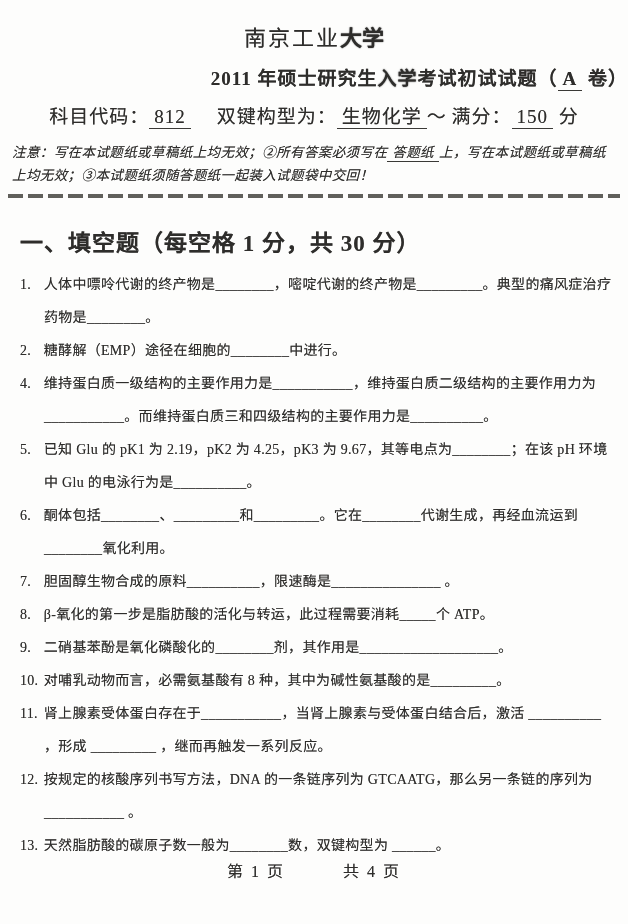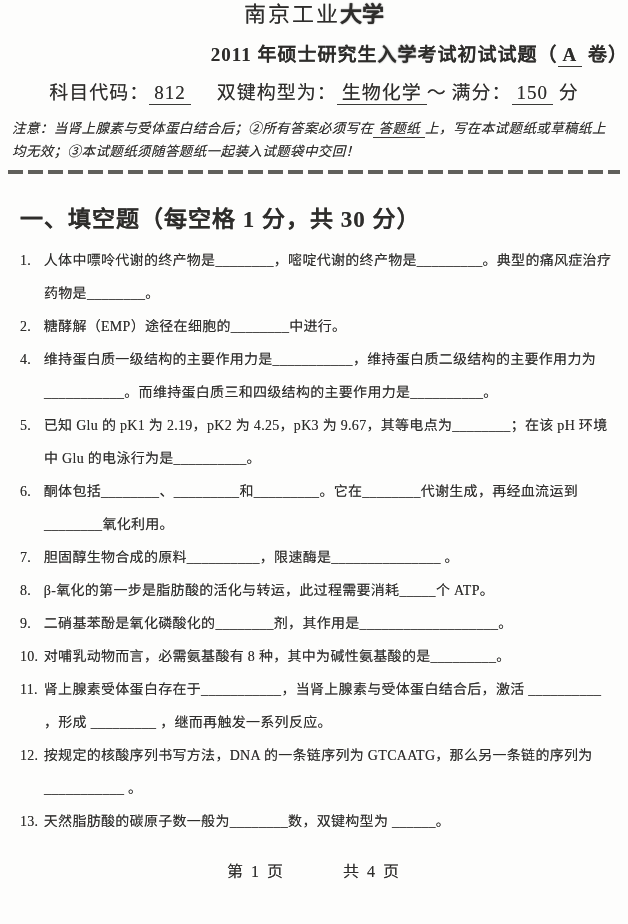--- a/index.html
+++ b/index.html
@@ -6,21 +6,21 @@
   .page {
     position: relative;
     width: 628px;
     height: 924px;
     margin: 0 auto;
     background: #fdfdfc;
     color: #2e2d2b;
     font-family: "Liberation Serif", "DejaVu Serif", serif;
     overflow: hidden;
     box-sizing: border-box;
-    padding-top: 0;
+    padding-top: 24px;
     text-shadow: 0 0 0.4px rgba(40,40,40,0.55);
   }
   .uni-title {
     text-align: center;
     font-size: 22px;
     letter-spacing: 2px;
     line-height: 30px;
     margin: 0 0 12px 0;
     font-weight: 500;
   }
@@ -101,21 +101,21 @@
 <body>
 
 <div class="page">
 
   <h1 class="uni-title"><span>南京工业</span><span class="stamp">大学</span></h1>
 
   <h2 class="exam-title"><span>2011 年硕士研究生</span><span class="stamp">入学</span><span>考试初试试题（</span><span class="u">A</span><span> 卷）</span></h2>
 
   <div class="subject-line"><span>科目代码：</span><span class="u">812</span><span class="gap"></span><span>双键构型为：</span><span class="u">生物化学</span><span class="hand-mark">〜</span> <span>满分：</span><span class="u">150</span> <span>分</span></div>
 
-  <p class="notice"><span>注意：当肾上腺素与受体蛋白结合后；②所有答案必须写在</span><span class="u">答题纸</span><span>上，写在本试题纸或草稿纸上均无效；③本试题纸须随答题纸一起装入试题袋中交回！</span></p>
+  <p class="notice"><span>注意：写在本试题纸或草稿纸上均无效；②所有答案必须写在</span><span class="u">答题纸</span><span>上，写在本试题纸或草稿纸上均无效；③本试题纸须随答题纸一起装入试题袋中交回！</span></p>
 
   <div class="separator"></div>
 
   <div class="section-title">一、填空题（每空格 1 分，共 30 分）</div>
 
   <div class="questions">
     <div class="question"><span class="q-num">1.</span> <span>人体中嘌呤代谢的终产物是________，嘧啶代谢的终产物是_________。典型的痛风症治疗药物是________。</span></div>
 
     <div class="question"><span class="q-num">2.</span> <span>糖酵解（EMP）途径在细胞的________中进行。</span></div>
 

